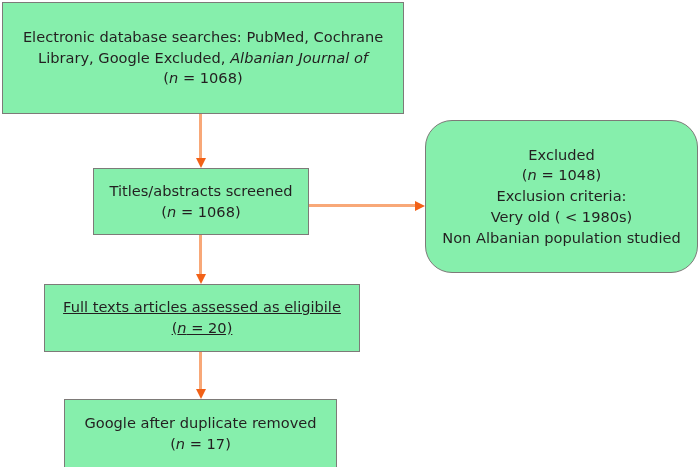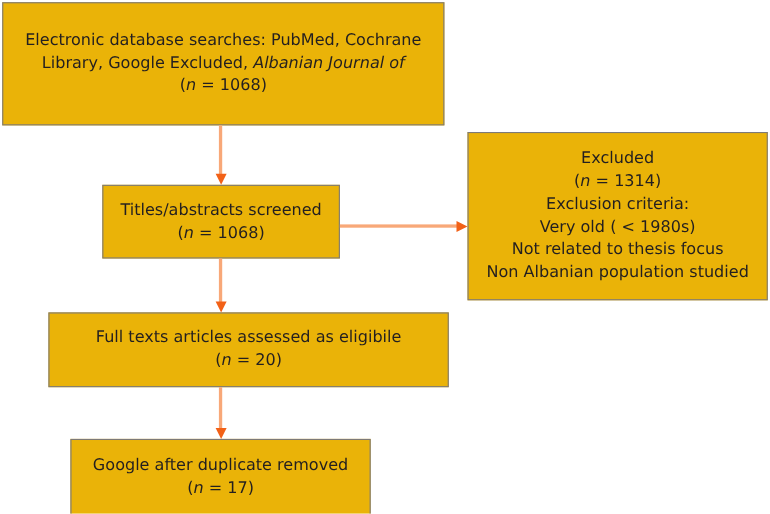--- a/index.html
+++ b/index.html
@@ -17,21 +17,21 @@
     position: relative;
     width: 700px;
     height: 467px;
     background: #ffffff;
     overflow: hidden;
   }
   .node {
     position: absolute;
     box-sizing: border-box;
     border: 1px solid #7d7a78;
-    background: #eab308;
+    background: #86efac;
     display: flex;
     flex-direction: column;
     align-items: center;
     justify-content: center;
     text-align: center;
     line-height: 1.42;
     font-size: 14.6px;
     color: #231f20;
     padding: 2px 6px;
   }
@@ -44,22 +44,22 @@
   }
   em.ital {
   }
   .nvar {
     font-style: italic;
   }
 
   
   #node-sources   { left: 2px;   top: 2px;   width: 402px; height: 112px; }
   #node-screened  { left: 93px;  top: 168px; width: 216px; height: 67px; text-align: center;  }
-  #node-excluded  { left: 425px; top: 120px; width: 273px; height: 153px; }
-  #node-fulltext  { left: 44px;  top: 284px; width: 364px; height: 68px;  }
+  #node-excluded  { left: 425px; top: 120px; width: 273px; height: 153px; border-radius: 27px; }
+  #node-fulltext  { left: 44px;  top: 284px; width: 316px; height: 68px; text-decoration: underline;  }
   #node-records   { left: 64px;  top: 399px; width: 273px; height: 70px;  }
 
   
   .arrow-v {
     position: absolute;
     width: 3px;
     background: #f8a878;
   }
   .arrow-v::after {
     content: "";
@@ -107,24 +107,23 @@
     <span class="line"><span>(</span><span class="nvar">n</span><span> = 1068)</span></span>
   </div>
 
   <div class="node" id="node-screened">
     <span class="line">Titles/abstracts screened</span>
     <span class="line"><span>(</span><span class="nvar">n</span><span> = 1068)</span></span>
   </div>
 
   <div class="node" id="node-excluded">
     <span class="line">Excluded</span>
-    <span class="line"><span>(</span><span class="nvar">n</span><span> = 1314)</span></span>
+    <span class="line"><span>(</span><span class="nvar">n</span><span> = 1048)</span></span>
     <span class="line">Exclusion criteria:</span>
     <span class="line">Very old ( &lt; 1980s)</span>
-    <span class="line">Not related to thesis focus</span>
     <span class="line">Non Albanian population studied</span>
   </div>
 
   <div class="node" id="node-fulltext">
     <span class="line">Full texts articles assessed as eligibile</span>
     <span class="line"><span>(</span><span class="nvar">n</span><span> = 20)</span></span>
   </div>
 
   <div class="node" id="node-records">
     <span class="line">Google after duplicate removed</span>

